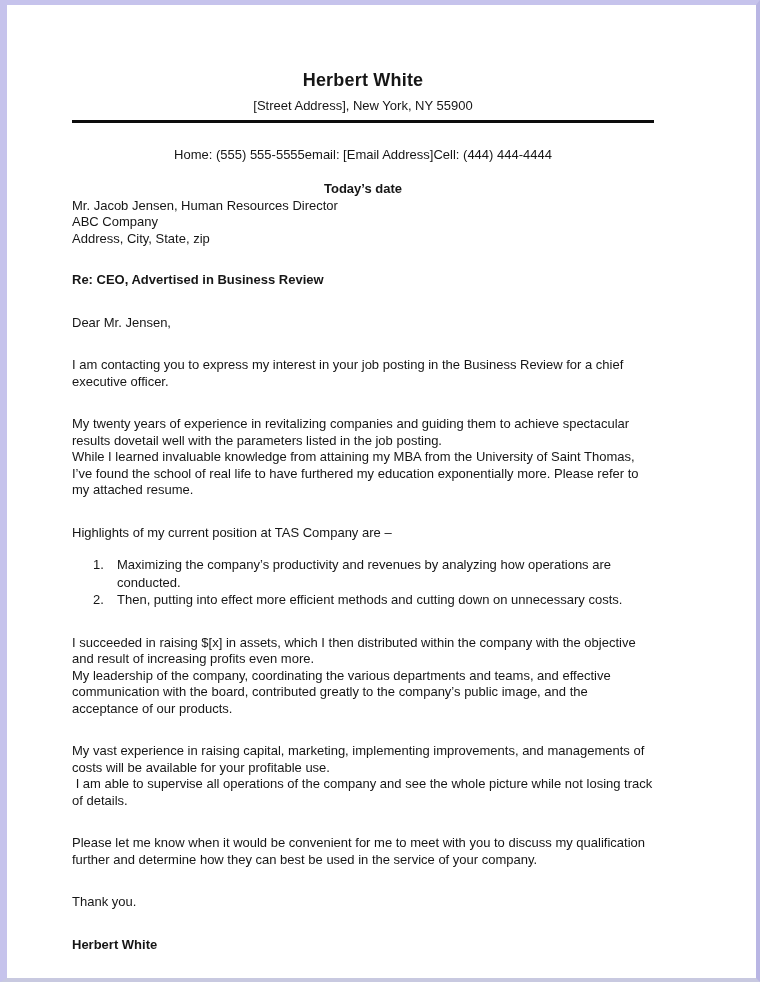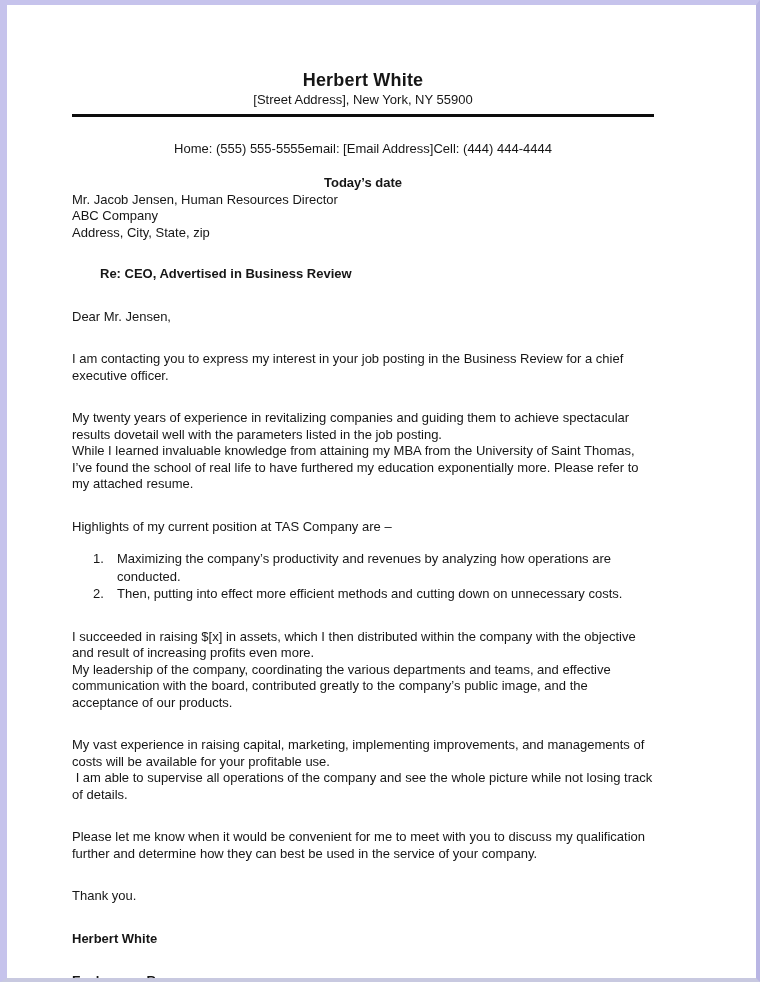--- a/index.html
+++ b/index.html
@@ -28,42 +28,41 @@
   .content { width: 582px; }
   .name {
     text-align: center;
     font-weight: bold;
     font-size: 18px;
     line-height: 22px;
     letter-spacing: 0.2px;
   }
   .addr {
     text-align: center;
-    margin-top: 1px;
+    margin-top: 7px;
   }
   .rule {
     margin-top: 5px;
     border-top: 3px solid #0c0c0c;
     height: 0;
   }
   .contact {
     display: flex;
     justify-content: center;
     margin-top: 24px;
   }
   .date {
     text-align: center;
     font-weight: bold;
     margin-top: 18px;
   }
   .recipient div { white-space: pre-wrap; }
   .subject {
     font-weight: bold;
     margin-top: 25px;
-    margin-left: 28px;
   }
   .block { margin-top: 26px; }
   .para  { white-space: pre-wrap; }
   .hl-list { margin-top: 15px; }
   .hl-item {
     display: flex;
     line-height: 17.5px;
     padding-left: 21px;
   }
   .hl-num {

